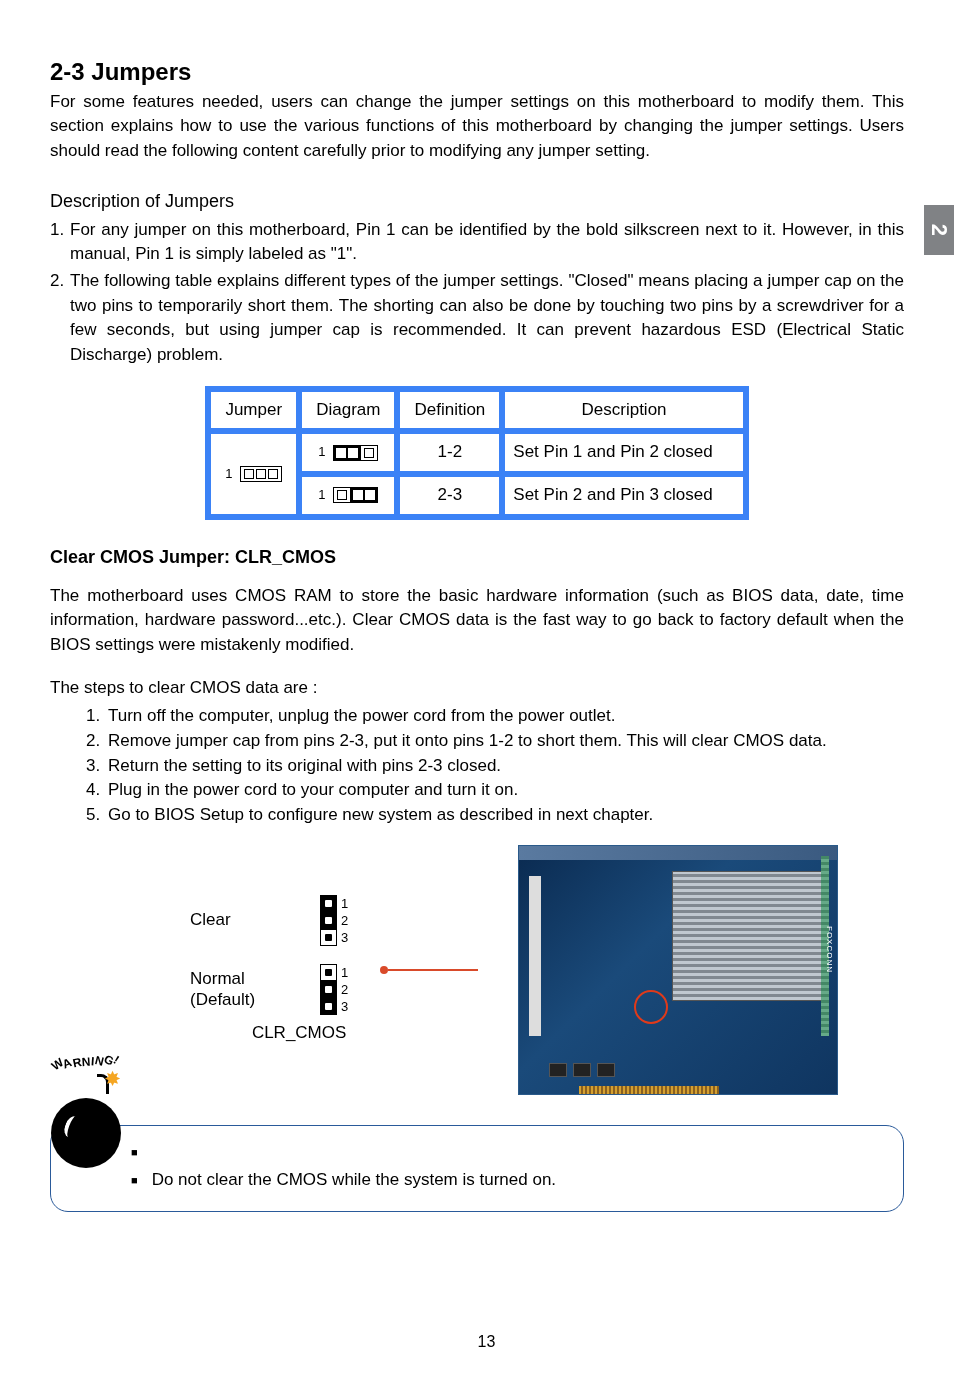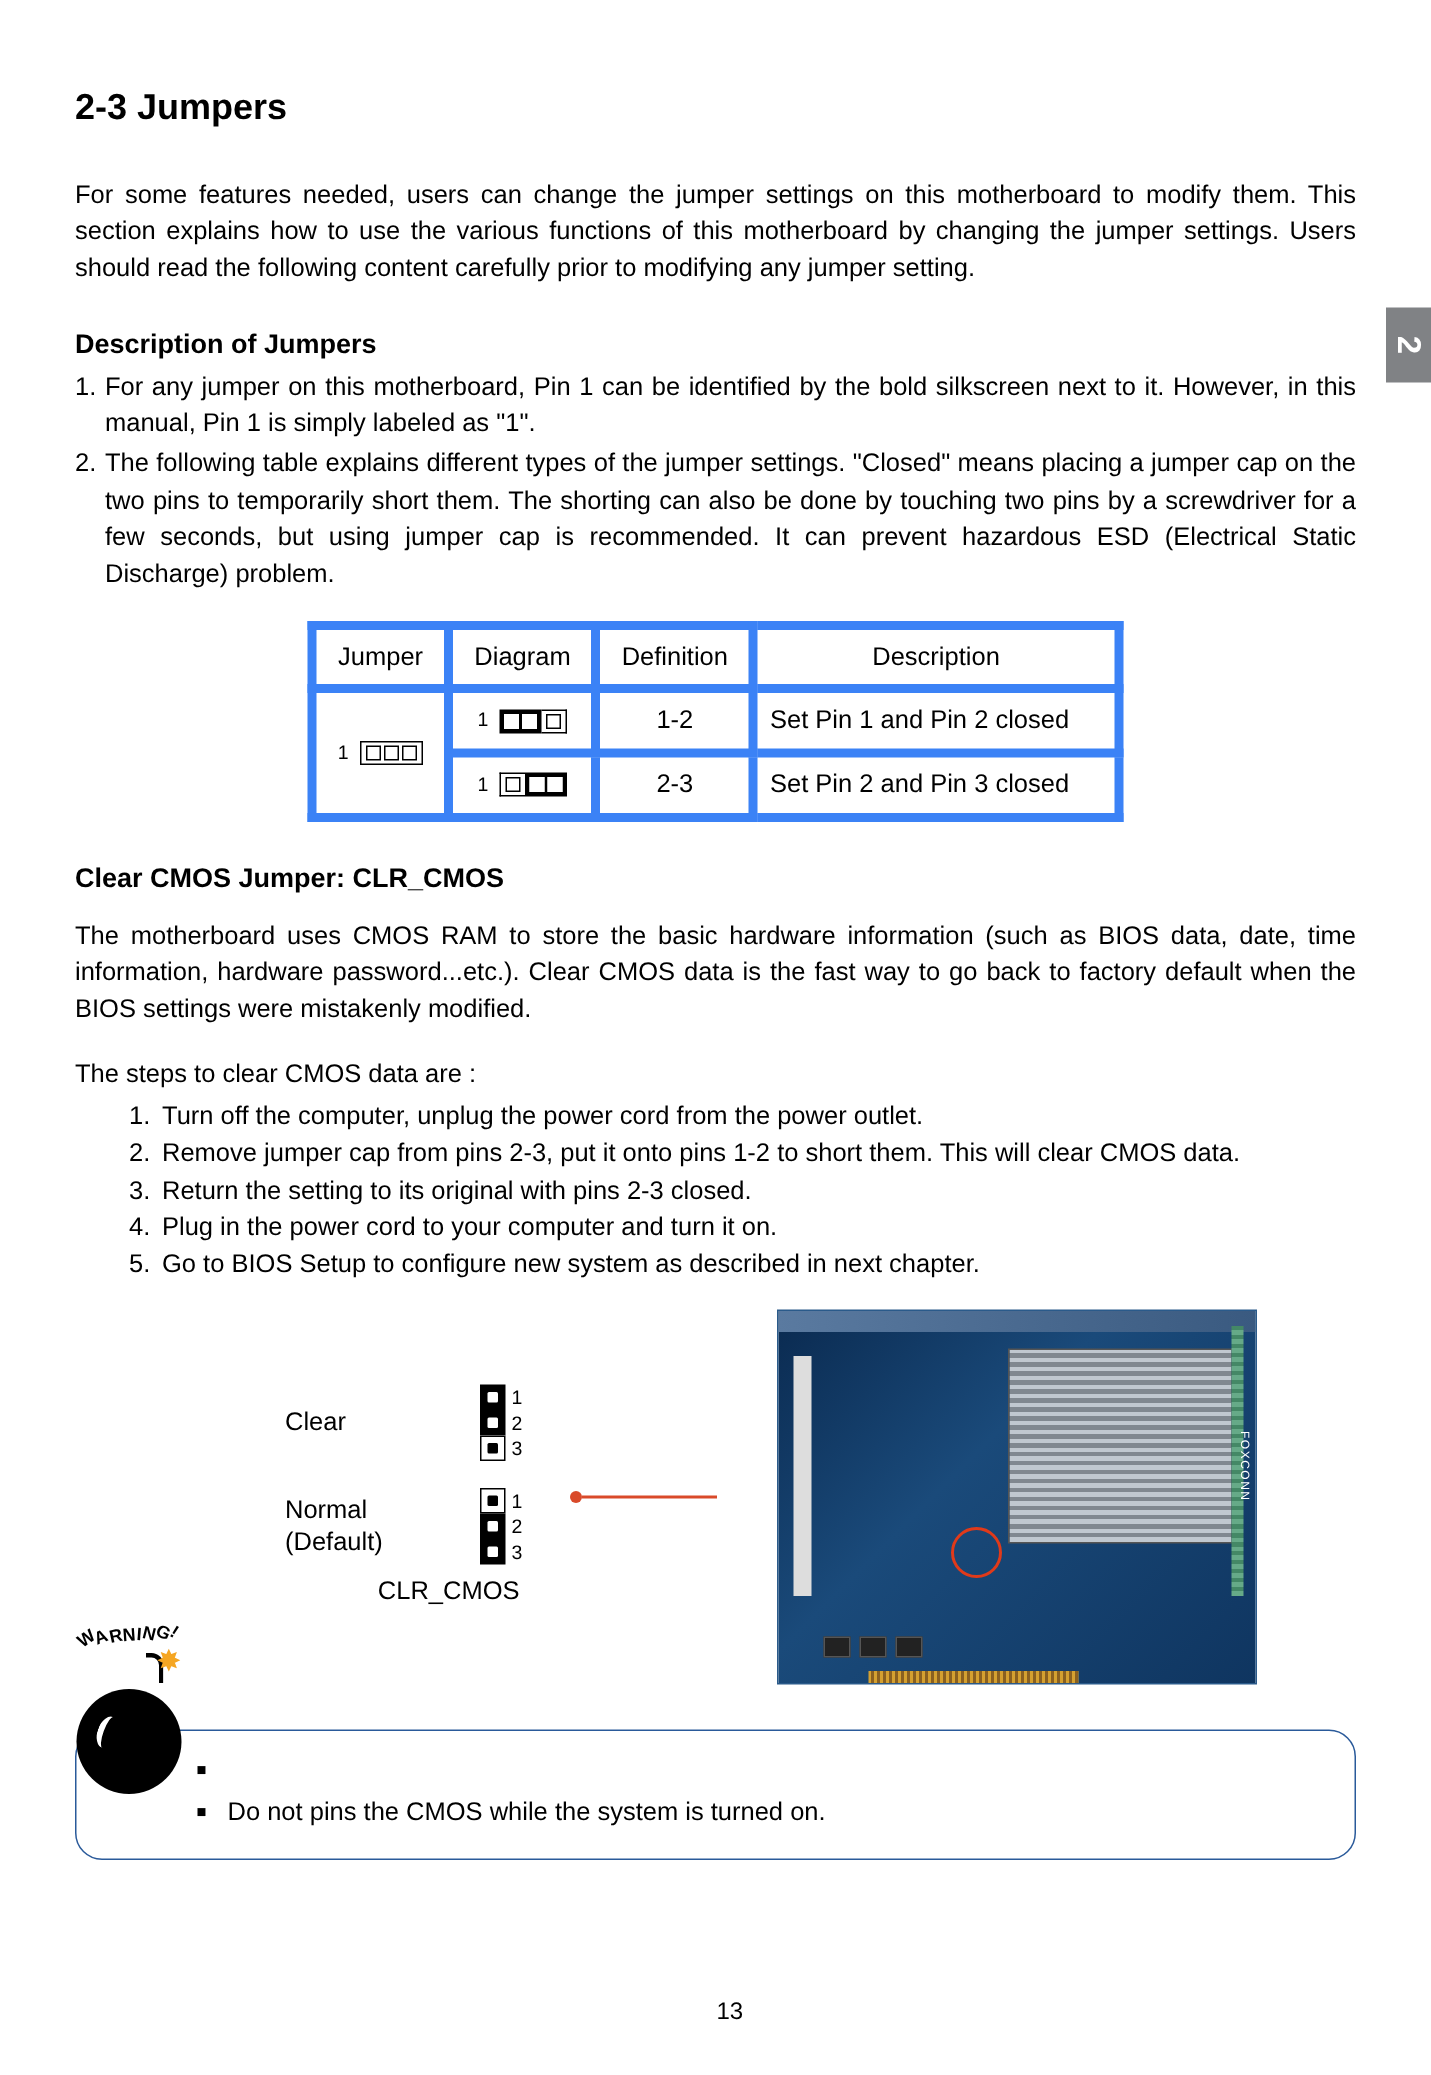--- a/index.html
+++ b/index.html
@@ -28,29 +28,28 @@
     align-items: center;
     justify-content: center;
     font-size: 22px;
     font-weight: bold;
     transform-origin: center;
   }
   .side-tab span { transform: rotate(90deg); display: inline-block; }
   h1.section-title {
     font-size: 24px;
     font-weight: bold;
-    margin-bottom: 28px;
   }
   .intro-para {
     text-align: justify;
     margin-bottom: 24px;
   }
   h2.sub-h {
     font-size: 18px;
-    font-weight: bold;
+    font-weight: normal;
     margin-bottom: 4px;
   }
   .numbered-item {
     display: flex;
     text-align: justify;
     margin-bottom: 2px;
   }
   .numbered-item .num { flex: 0 0 20px; }
   .numbered-item .txt { flex: 1; }
   .jumper-table {
@@ -395,20 +394,20 @@
       <div class="bomb-circle">
           <div class="bomb-hl"></div>
         </div>
     </div>
     <div class="warning-bullets">
       <div class="b">
           <span class="sq">■</span>
         </div>
       <div class="b">
           <span class="sq">■</span>
-          <span>Do not pins the CMOS while the system is turned on.</span>
+          <span>Do not clear the CMOS while the system is turned on.</span>
         </div>
     </div>
   </div>
 
 </div>
 
 <div class="page-num">13</div>
 
 </body></html>

